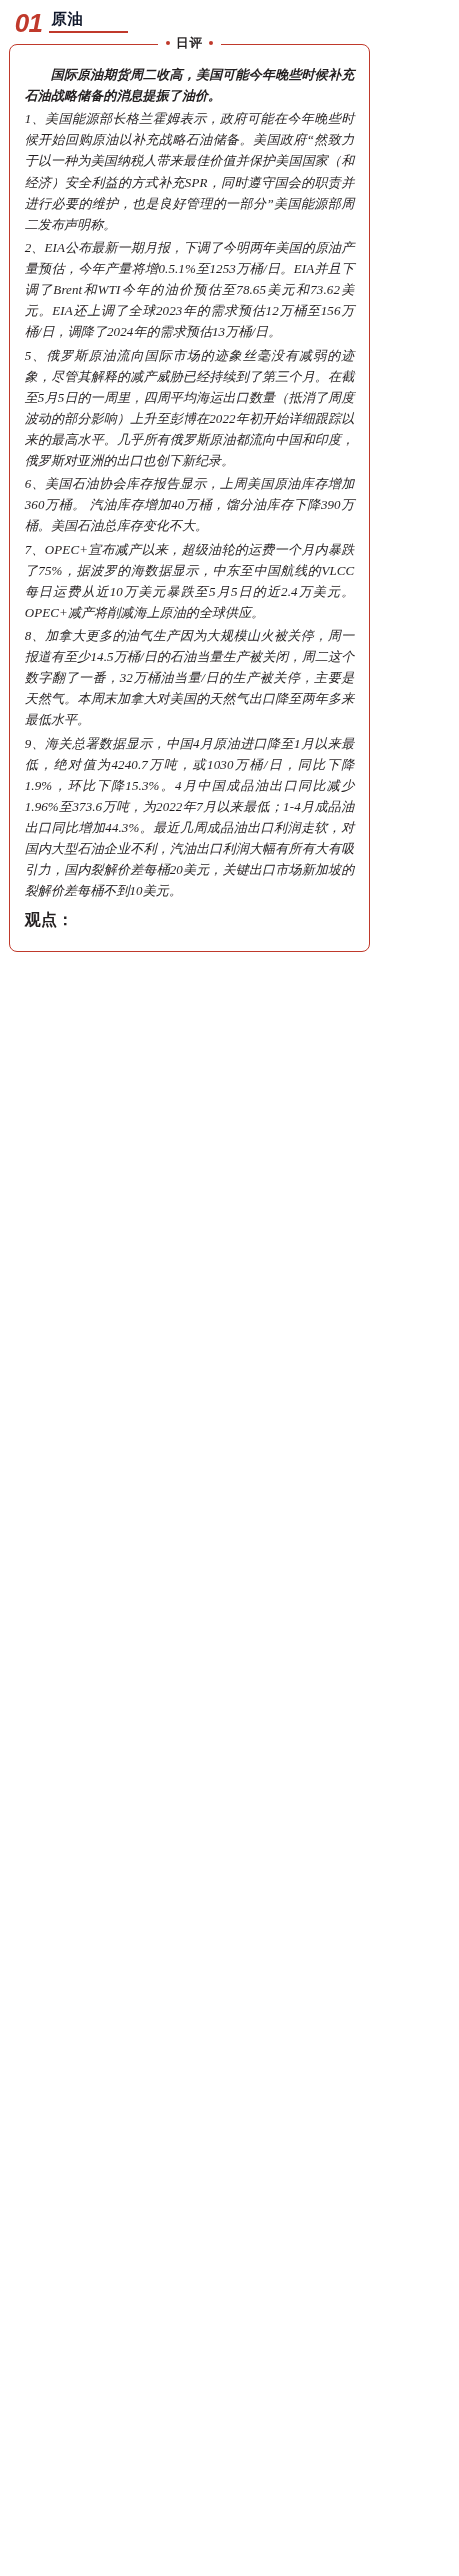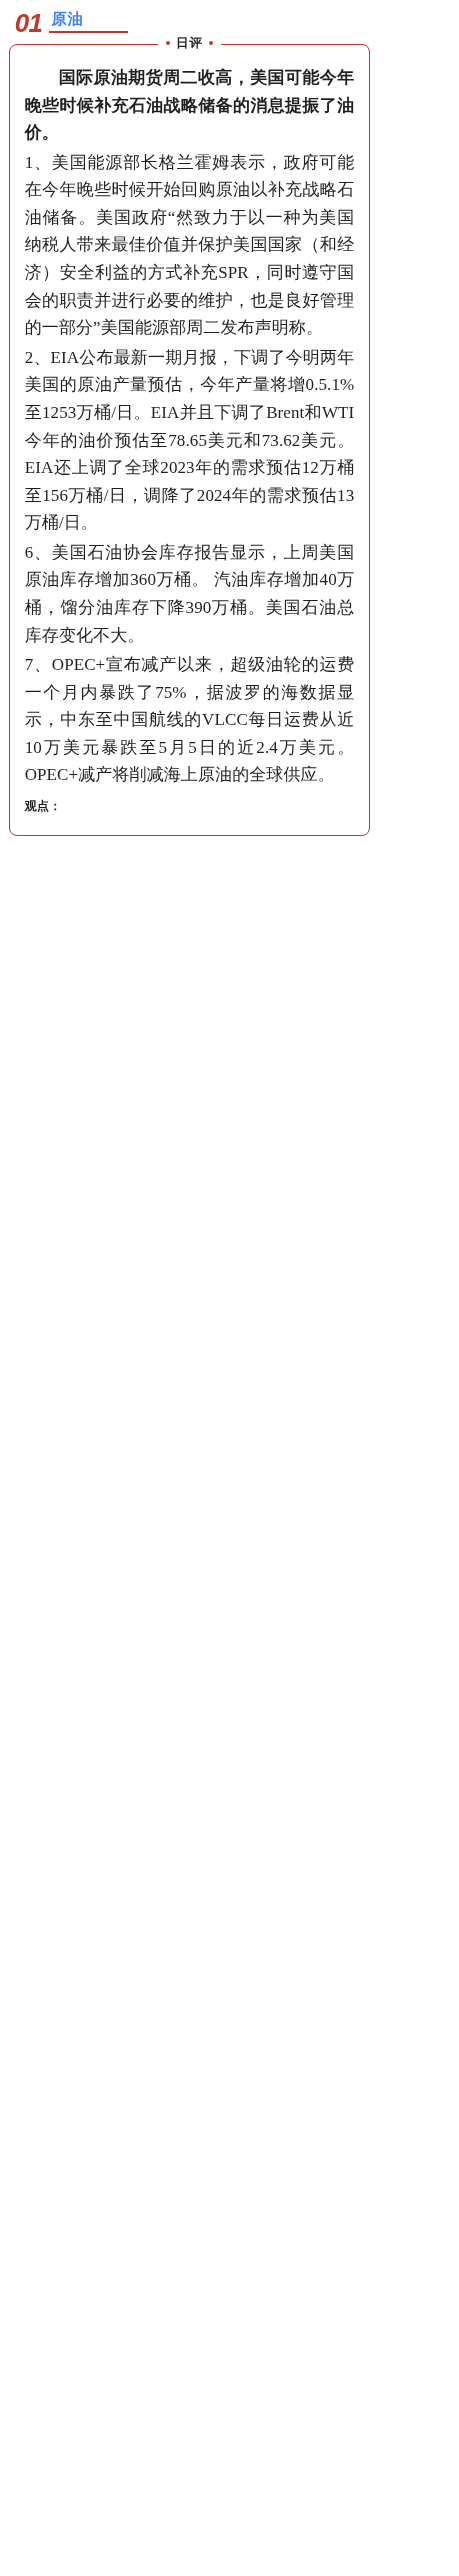--- a/index.html
+++ b/index.html
@@ -39,21 +39,21 @@
   }
   .hdr-title-wrap {
     margin-left: 6.8px;
     position: relative;
     padding: 1.1px 8px 3.4px 2.3px;
   }
   .hdr-title {
     font-family: "Liberation Sans", sans-serif;
     font-size: 15.3px;
     font-weight: bold;
-    color: #3b82f6;
+    color: #0f172a;
     line-height: 1.1;
     letter-spacing: 0.6px;
   }
   .hdr-underline {
     position: absolute;
     left: 0;
     bottom: -1.1px;
     width: 79px;
     height: 1.7px;
     background: #c0392b;
@@ -94,35 +94,36 @@
   .dot {
     width: 4px;
     height: 4px;
     background: #c0392b;
     border-radius: 50%;
     display: inline-block;
   }
 
   
   p.para {
-    font-size: 17px;
+    font-size: 13px;
     line-height: 1.62;
     margin: 0 0 2.3px 0;
     text-align: justify;
     text-justify: inter-ideograph;
     letter-spacing: 0.1px;
+    font-style: italic;
   }
   p.para.indent {
     text-indent: 2em;
   }
   .bold-lead {
     font-weight: bold;
   }
   .section-title {
-    font-size: 12px;
+    font-size: 16px;
     font-weight: bold;
     margin: 9px 0 1.1px 0;
     letter-spacing: 0.3px;
   }
 </style>
 </head>
 <body>
 
 <div class="page">
 
@@ -141,21 +142,24 @@
         <span class="dot"></span>
         <span class="badge-label">日评</span>
         <span class="dot"></span>
       </div>
     </div>
 
     <p class="para indent bold-lead">国际原油期货周二收高，美国可能今年晚些时候补充石油战略储备的消息提振了油价。</p>
 
     <p class="para">1、美国能源部长格兰霍姆表示，政府可能在今年晚些时候开始回购原油以补充战略石油储备。美国政府“然致力于以一种为美国纳税人带来最佳价值并保护美国国家（和经济）安全利益的方式补充SPR，同时遵守国会的职责并进行必要的维护，也是良好管理的一部分”美国能源部周二发布声明称。</p>
     <p class="para">2、EIA公布最新一期月报，下调了今明两年美国的原油产量预估，今年产量将增0.5.1%至1253万桶/日。EIA并且下调了Brent和WTI今年的油价预估至78.65美元和73.62美元。EIA还上调了全球2023年的需求预估12万桶至156万桶/日，调降了2024年的需求预估13万桶/日。</p>
+    <p class="para">5、俄罗斯原油流向国际市场的迹象丝毫没有减弱的迹象，尽管其解释的减产威胁已经持续到了第三个月。在截至5月5日的一周里，四周平均海运出口数量（抵消了周度波动的部分影响）上升至彭博在2022年初开始详细跟踪以来的最高水平。几乎所有俄罗斯原油都流向中国和印度，俄罗斯对亚洲的出口也创下新纪录。</p>
     <p class="para">6、美国石油协会库存报告显示，上周美国原油库存增加360万桶。
 汽油库存增加40万桶，馏分油库存下降390万桶。美国石油总库存变化不大。</p>
     <p class="para">7、OPEC+宣布减产以来，超级油轮的运费一个月内暴跌了75%，据波罗的海数据显示，中东至中国航线的VLCC每日运费从近10万美元暴跌至5月5日的近2.4万美元。OPEC+减产将削减海上原油的全球供应。</p>
+    <p class="para">8、加拿大更多的油气生产因为大规模山火被关停，周一报道有至少14.5万桶/日的石油当量生产被关闭，周二这个数字翻了一番，32万桶油当量/日的生产被关停，主要是天然气。本周末加拿大对美国的天然气出口降至两年多来最低水平。</p>
+    <p class="para">9、海关总署数据显示，中国4月原油进口降至1月以来最低，绝对值为4240.7万吨，或1030万桶/日，同比下降1.9%，环比下降15.3%。4月中国成品油出口同比减少1.96%至373.6万吨，为2022年7月以来最低；1-4月成品油出口同比增加44.3%。最近几周成品油出口利润走软，对国内大型石油企业不利，汽油出口利润大幅有所有大有吸引力，国内裂解价差每桶20美元，关键出口市场新加坡的裂解价差每桶不到10美元。</p>
 
     <div class="section-title">观点：</div>
 
   </div>
 </div>
 
 
 </body></html>

